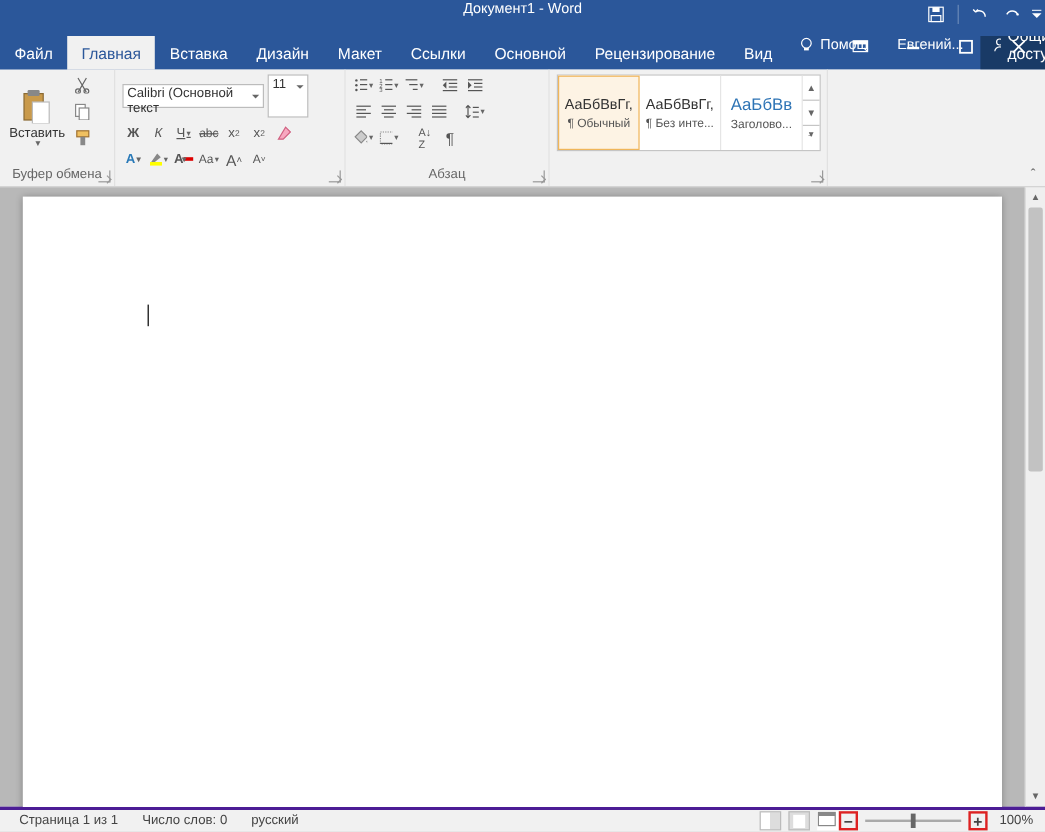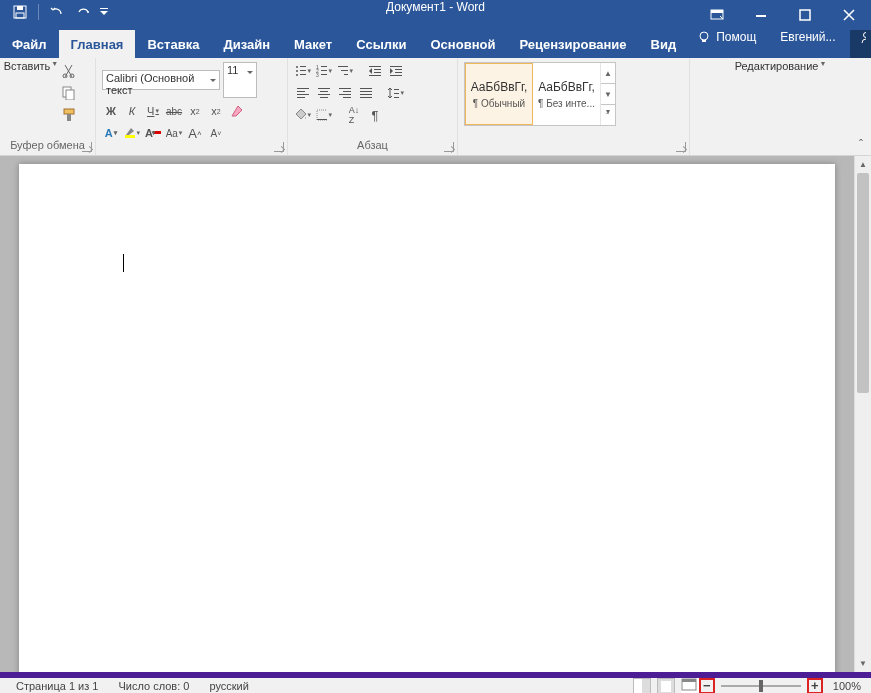--- a/index.html
+++ b/index.html
@@ -1,37 +1,37 @@
 <!DOCTYPE html>
 <html><head>
 <meta charset="utf-8">
 <style>
   * { box-sizing: border-box; margin: 0; padding: 0; font-family: "Segoe UI", Tahoma, sans-serif; }
   body { background: #fff; width: 871px; height: 693px; overflow: hidden; font-size: 12px; color: #333; }
-  .titlebar { height: 30px; background: #2b579a; display: flex; align-items: flex-start; color: #fff; position: relative; }
+  .titlebar { height: 30px; background: #2b579a; display: flex; align-items: flex-end; color: #fff; position: relative; flex-direction: column; }
   .qat { display: flex; align-items: center; gap: 2px; padding-left: 8px; }
   .qat-btn { width: 24px; height: 24px; display: flex; align-items: center; justify-content: center; color: #fff; }
   .qat-sep { width: 1px; height: 16px; background: rgba(255,255,255,0.3); margin: 0 4px; }
   .title { position: absolute; left: 50%; transform: translateX(-50%); font-size: 12px; color: #fff; }
   .win-controls { margin-left: auto; display: flex; }
   .win-btn { width: 44px; height: 30px; display: flex; align-items: center; justify-content: center; color: #fff; font-size: 14px; }
   .tabbar { height: 28px; background: #2b579a; display: flex; align-items: flex-end; color: #fff; font-size: 13px; }
-  .tab { padding: 6px 12px; cursor: pointer; height: 28px; display: flex; align-items: center; font-weight: bold; }
+  .tab { padding: 6px 12px; cursor: pointer; height: 28px; display: flex; align-items: center; }
   .tab.file { background: #2b579a; }
   .tab.active { background: #f1f1f1; color: #2b579a; }
   .tab-right { margin-left: auto; display: flex; align-items: center; gap: 4px; padding-right: 4px; }
   .help-area { display: flex; align-items: center; gap: 6px; padding: 0 10px; font-size: 12px; }
   .share-btn { background: #193a66; padding: 6px 10px; display: flex; align-items: center; gap: 6px; }
   .ribbon { background: #f1f1f1; border-bottom: 1px solid #d4d4d4; height: 98px; display: flex; position: relative; }
   .group { border-right: 1px solid #e1e1e1; display: flex; flex-direction: column; padding: 2px 6px; position: relative; }
   .group-body { flex: 1; display: flex; gap: 4px; }
   .group-label { text-align: center; font-size: 11px; color: #666; padding-bottom: 2px; }
   .launcher { position: absolute; right: 3px; bottom: 3px; width: 10px; height: 10px; border: 1px solid #999; border-top: none; border-left: none; }
   .launcher::after { content: ""; position: absolute; right: -1px; bottom: -1px; width: 4px; height: 4px; border-right: 1px solid #999; border-bottom: 1px solid #999; transform: rotate(-45deg); }
-  .big-btn { display: flex; flex-direction: row; align-items: flex-start; justify-content: center; width: 50px; }
+  .big-btn { display: flex; flex-direction: column; align-items: center; justify-content: center; width: 50px; }
   .big-btn .ic { width: 28px; height: 28px; margin-bottom: 2px; }
   .big-btn .lbl { font-size: 11px; text-align: center; }
   .col { display: flex; flex-direction: column; gap: 4px; justify-content: flex-start; padding-top: 2px; }
   .row { display: flex; gap: 3px; align-items: center; }
   .small-ic { width: 18px; height: 18px; display: flex; align-items: center; justify-content: center; font-size: 11px; color: #555; border: 1px solid transparent; }
   .font-select { width: 118px; height: 20px; border: 1px solid #bcbcbc; font-size: 11px; padding: 1px 14px 1px 3px; background: #fff; position: relative; }
   .size-select { width: 34px; height: 36px; border: 1px solid #bcbcbc; font-size: 11px; padding: 1px 14px 1px 3px; background: #fff; position: relative; }
   .dd::after { content: ""; position: absolute; right: 3px; top: 8px; border: 3px solid transparent; border-top-color: #666; }
   .style-gallery { display: flex; border: 1px solid #c5c5c5; background: #fff; height: 64px; }
   .style-item { width: 68px; border-right: 1px solid #e5e5e5; display: flex; flex-direction: column; align-items: center; justify-content: center; font-size: 10px; overflow: hidden; padding: 2px; }
@@ -41,21 +41,21 @@
   .style-nav { width: 14px; display: flex; flex-direction: column; }
   .style-nav div { flex: 1; border-bottom: 1px solid #c5c5c5; display: flex; align-items: center; justify-content: center; font-size: 8px; color: #666; }
   .collapse-btn { position: absolute; right: 2px; bottom: 2px; width: 16px; height: 16px; display: flex; align-items: center; justify-content: center; color: #666; }
   .doc-area { background: #b8b8b8; height: calc(693px - 30px - 28px - 98px - 21px); position: relative; display: flex; }
   .page-wrap { flex: 1; overflow: auto; display: flex; justify-content: center; padding-top: 8px; }
   .page { width: 816px; min-height: 1050px; background: #fff; box-shadow: 0 0 6px rgba(0,0,0,0.3); position: relative; margin-bottom: 40px; }
   .cursor { position: absolute; left: 104px; top: 90px; width: 1px; height: 18px; background: #000; }
   .vscroll { width: 17px; background: #efefef; border-left: 1px solid #dcdcdc; position: relative; }
   .vscroll .arrow { height: 17px; display: flex; align-items: center; justify-content: center; font-size: 8px; color: #666; }
   .vscroll .thumb { position: absolute; top: 17px; left: 2px; right: 2px; height: 220px; background: #c2c2c2; border-radius: 2px; }
-  .statusbar { height: 21px; background: #f1f1f1; border-top: 6px solid #4c1d95; display: flex; align-items: center; font-size: 11px; color: #444; padding: 0 6px; }
+  .statusbar { height: 21px; background: #f1f1f1; border-top: 3px solid #4c1d95; display: flex; align-items: center; font-size: 11px; color: #444; padding: 0 6px; }
   .statusbar .seg { padding: 0 10px; }
   .statusbar .spacer { flex: 1; }
   .view-icons { display: flex; gap: 6px; align-items: center; }
   .view-btn { width: 18px; height: 16px; border: 1px solid #bbb; background: #fff; }
   .zoom { display: flex; align-items: center; gap: 2px; }
   .zoom-btn { width: 16px; height: 16px; border: 2px solid #d22; display: flex; align-items: center; justify-content: center; font-size: 13px; font-weight: bold; line-height: 1; }
   .zoom-track { width: 80px; height: 2px; background: #aaa; position: relative; margin: 0 4px; }
   .zoom-thumb { width: 4px; height: 12px; background: #666; position: absolute; left: 38px; top: -5px; }
   svg { display: block; }
   .ribbon-chev { font-size: 7px; color: #666; margin-left: 1px; }
@@ -361,43 +361,37 @@
     <div class="group-body" style="align-items:flex-start; padding-top:2px;">
       <div class="style-gallery">
         <div class="style-item sel">
           <div class="style-prev">АаБбВвГг,</div>
           <div class="style-name">¶ Обычный</div>
         </div>
         <div class="style-item">
           <div class="style-prev">АаБбВвГг,</div>
           <div class="style-name">¶ Без инте...</div>
         </div>
+        <div class="style-item">
+          <div class="style-prev" style="color:#2e74b5; font-size:14px;">АаБбВв</div>
+          <div class="style-name">Заголово...</div>
+        </div>
         <div class="style-nav">
           <div>▲</div>
           <div>▼</div>
           <div style="border-bottom:none;">
               <span style="line-height:0.6">▾<br>‾</span>
             </div>
         </div>
       </div>
     </div>
     <div class="launcher"></div>
   </div>
 
   <div class="group" style="flex:1; border-right:none;">
-    <div class="group-body" style="justify-content:center;">
-      <div class="big-btn" style="width:90px;">
-        <svg class="ic" width="22" height="22">
-            <circle cx="8" cy="8" r="6" fill="none" stroke="#555" stroke-width="1.5"></circle>
-            <path d="M13 13 L19 19" stroke="#555" stroke-width="2"></path>
-          </svg>
-        <span class="lbl">Редактирование</span>
-        <span class="ribbon-chev">▼</span>
-      </div>
-    </div>
     <div class="group-label">&nbsp;</div>
   </div>
 
   <div class="collapse-btn">ˆ</div>
 </div>
 
 <div class="doc-area">
   <div class="page-wrap">
     <div class="page">
       <div class="cursor"></div>

